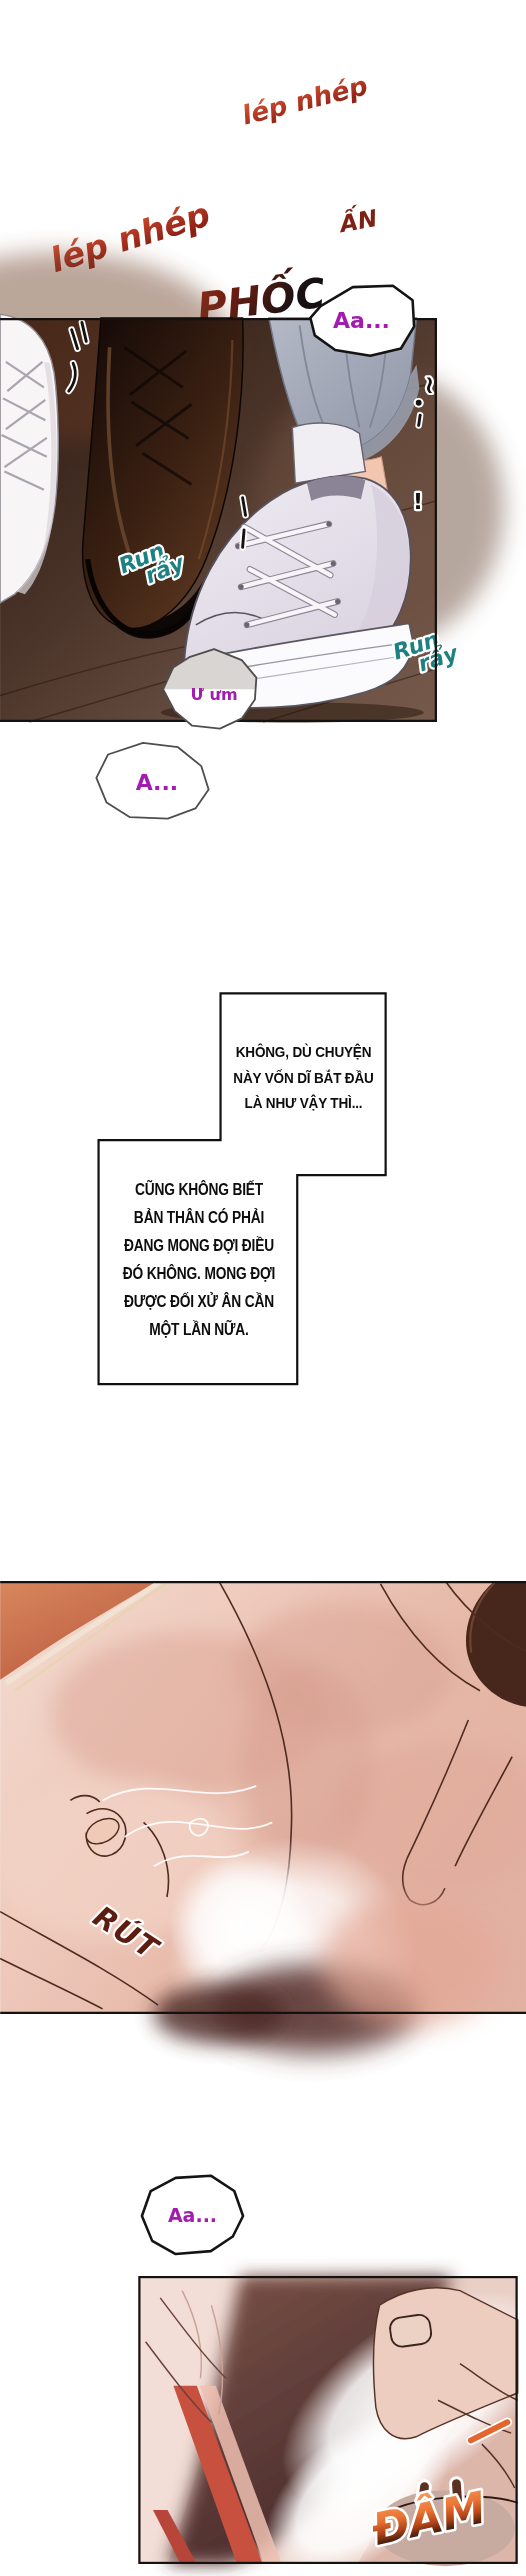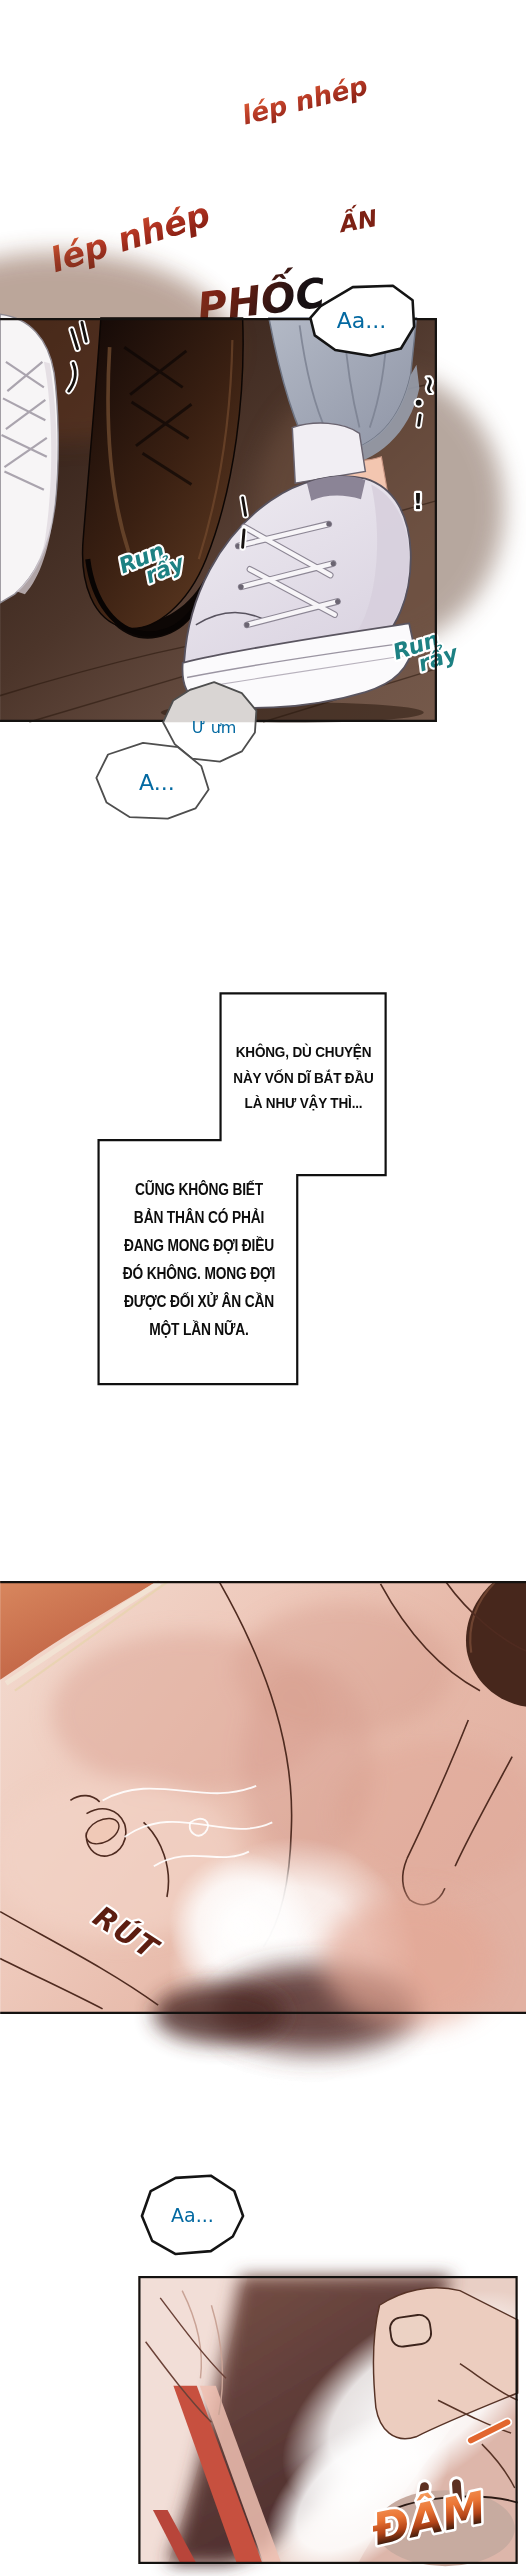--- a/index.html
+++ b/index.html
@@ -2,21 +2,21 @@
 <html style="font-size:11.7px"><head>
 <meta charset="utf-8">
 <style>
   html,body{margin:0;padding:0;background:#fff}
   #page{position:relative;width:527px;height:2576px;background:#ffffff;overflow:hidden;
         font-family:"DejaVu Sans",sans-serif}
   .abs{position:absolute}
   svg{display:block;overflow:visible}
   .sfx-text{font-family:"DejaVu Sans",sans-serif;font-weight:700;font-style:italic}
   .bubble-label{position:absolute;inset:0;display:flex;align-items:center;justify-content:center;
-        font-family:"DejaVu Sans",sans-serif;font-weight:400;color:#0369a1}
+        font-family:"DejaVu Sans",sans-serif;font-weight:700;color:#a21caf}
   .ntxt{font-family:"Liberation Sans",sans-serif;font-weight:700;color:#0d0d0d;text-align:center;
         letter-spacing:-0.2px;transform-origin:50% 0}
   .ntxt div{white-space:nowrap}
 </style>
 </head>
 <body>
 
 <div id="page">
 
   <svg class="abs" style="left:223px;top:51px" width="168" height="80" viewBox="0 0 230 110">
@@ -214,21 +214,21 @@
     </svg>
   </div>
 
   <div class="abs" style="left:306px;top:281px;width:111px;height:78px">
     <svg width="111" height="78" viewBox="0 0 152 106">
       <polygon points="20,34 64,8 119,6 146,26 148,62 130,92 88,102 40,94 12,74 6,50" fill="#ffffff" stroke="#141414" stroke-width="3.5" stroke-linejoin="round"></polygon>
     </svg>
     <div class="bubble-label" style="font-size:22px">Aa...</div>
   </div>
 
-  <div class="abs" style="left:157px;top:680px;width:104px;height:86px">
+  <div class="abs" style="left:157px;top:647px;width:104px;height:86px">
     <svg width="104" height="86" viewBox="0 0 142 118">
       <defs>
           <clipPath id="clip_uum">
             <polygon points="44,14 78,3 116,18 136,42 134,72 116,98 86,112 48,108 24,88 8,58 22,28"></polygon>
           </clipPath>
         </defs>
       <polygon points="44,14 78,3 116,18 136,42 134,72 116,98 86,112 48,108 24,88 8,58 22,28" fill="#ffffff"></polygon>
       <rect x="0" y="0" width="142" height="58" fill="#d9d5d3" clip-path="url(#clip_uum)"></rect>
       <polygon points="44,14 78,3 116,18 136,42 134,72 116,98 86,112 48,108 24,88 8,58 22,28" fill="none" stroke="#4e4e4e" stroke-width="2.5" stroke-linejoin="round"></polygon>
     </svg>

